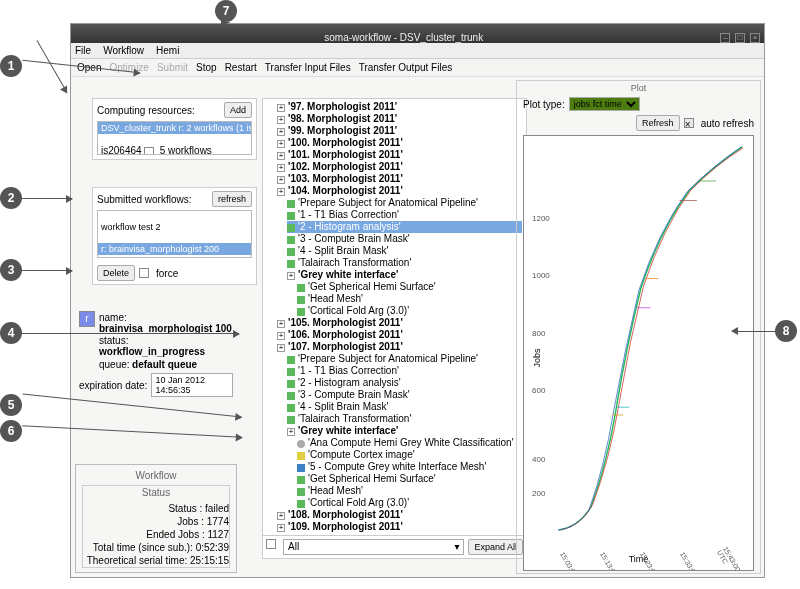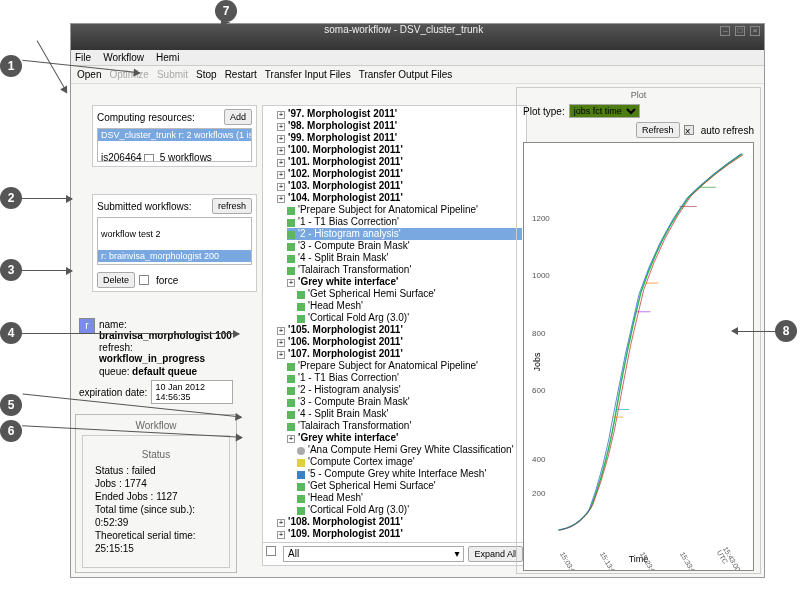--- a/index.html
+++ b/index.html
@@ -3,21 +3,21 @@
 <meta charset="utf-8">
 <style>
 * { box-sizing: border-box; font-family: Arial, sans-serif; font-size: 10px; }
 body { margin: 0; background: #fff; padding: 0; }
 .wrapper { position: relative; width: 800px; height: 589px; }
 .ann { position: absolute; width: 22px; height: 22px; border-radius: 50%; background: #555; color: #fff; display: flex; align-items: center; justify-content: center; font-weight: bold; font-size: 12px; z-index: 100; }
 .arrow { position: absolute; height: 1px; background: #555; z-index: 99; }
 .arrow:after { content: ''; position: absolute; right: -1px; top: -3px; border-left: 7px solid #555; border-top: 4px solid transparent; border-bottom: 4px solid transparent; }
 
 .appwin { position: absolute; left: 70px; top: 23px; width: 695px; height: 555px; border: 1px solid #999; background: #f6f6f4; display: flex; flex-direction: column; }
-.titlebar { background: linear-gradient(#555,#333); color: #eee; font-size: 10px; height: 26px; display: flex; align-items: flex-start; padding: 0 4px; }
+.titlebar { background: linear-gradient(#555,#333); color: #eee; font-size: 10px; height: 19px; display: flex; align-items: flex-end; padding: 0 4px; }
 .titlebar .t { flex: 1; text-align: center; }
 .titlebar .tb-icons span { display:inline-block; width:10px;height:10px;border:1px solid #888;margin-left:2px; text-align:center; line-height:8px; font-size:8px; color:#aaa;}
 .menubar { height: 16px; background: #eee; display: flex; padding: 0 4px; gap: 12px; border-bottom: 1px solid #ccc; }
 .menubar span { line-height: 16px; }
 .toolbar { height: 18px; background: #f4f4f2; display: flex; padding: 2px 6px; gap: 8px; border-bottom: 1px solid #ddd; }
 .toolbar span { line-height: 14px; }
 .toolbar .dis { color: #aaa; }
 
 .body3 { flex: 1; display: flex; overflow: hidden; }
 .col { border: 1px solid #ccc; background: #fff; margin: 21px; display: flex; flex-direction: column; }
@@ -155,35 +155,35 @@
           <span class="chk"></span>
           <span>force</span>
         </div>
       </div>
 
       <div class="section info" style="margin:2px 4px;">
         <div style="display:flex;gap:4px;">
           <div style="width:16px;height:16px;background:#7a8be8;border:1px solid #888;color:#fff;text-align:center;line-height:14px;">r</div>
           <div style="flex:1;">
             <label><span>name:</span> <span class="v">brainvisa_morphologist 100</span></label>
-            <label><span>refresh:</span> <span class="v">workflow_in_progress</span></label>
+            <label><span>status:</span> <span class="v">workflow_in_progress</span></label>
           </div>
         </div>
         <label style="margin-left:20px;"><span>queue:</span> <span class="v">default queue</span></label>
         <div class="rowflex" style="margin-top:3px;">
           <span>expiration date:</span>
           <span class="input" style="flex:1">10 Jan 2012 14:56:35</span>
         </div>
       </div>
 
       <div class="wf-status" style="margin-top:auto;">
         <div class="hdr">Workflow</div>
-        <div style="border:1px solid #ccc;padding:12px;">
+        <div style="border:1px solid #ccc;padding:0;">
           <div class="hdr">Status</div>
-          <div style="">
+          <div style="text-align:right;">
             <div><span>Status :</span> <span>failed</span></div>
             <div><span>Jobs :</span> <span>1774</span></div>
             <div><span>Ended Jobs :</span> <span>1127</span></div>
             <div><span>Total time (since sub.):</span> <span>0:52:39</span></div>
             <div><span>Theoretical serial time:</span> <span>25:15:15</span></div>
           </div>
         </div>
       </div>
     </div>
 

